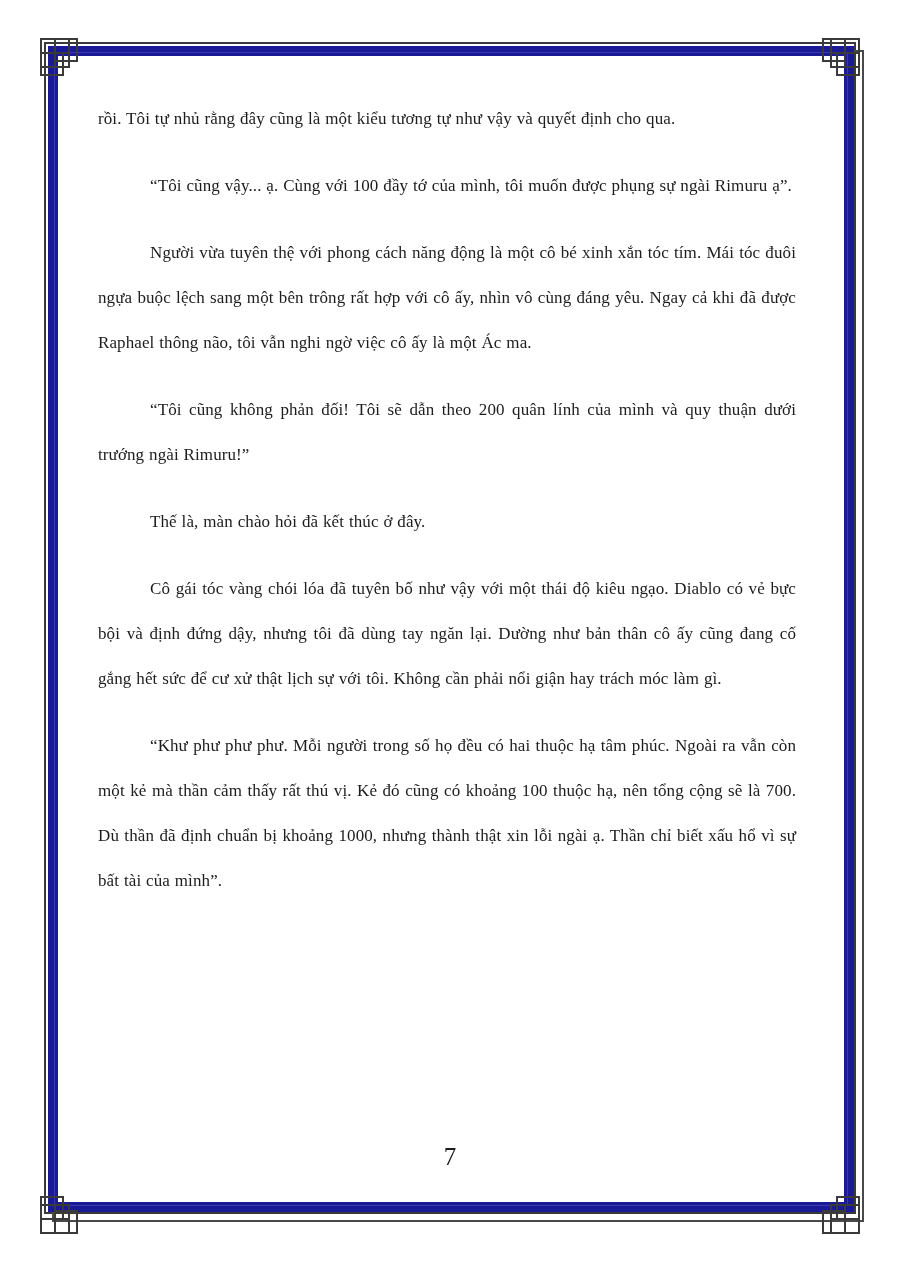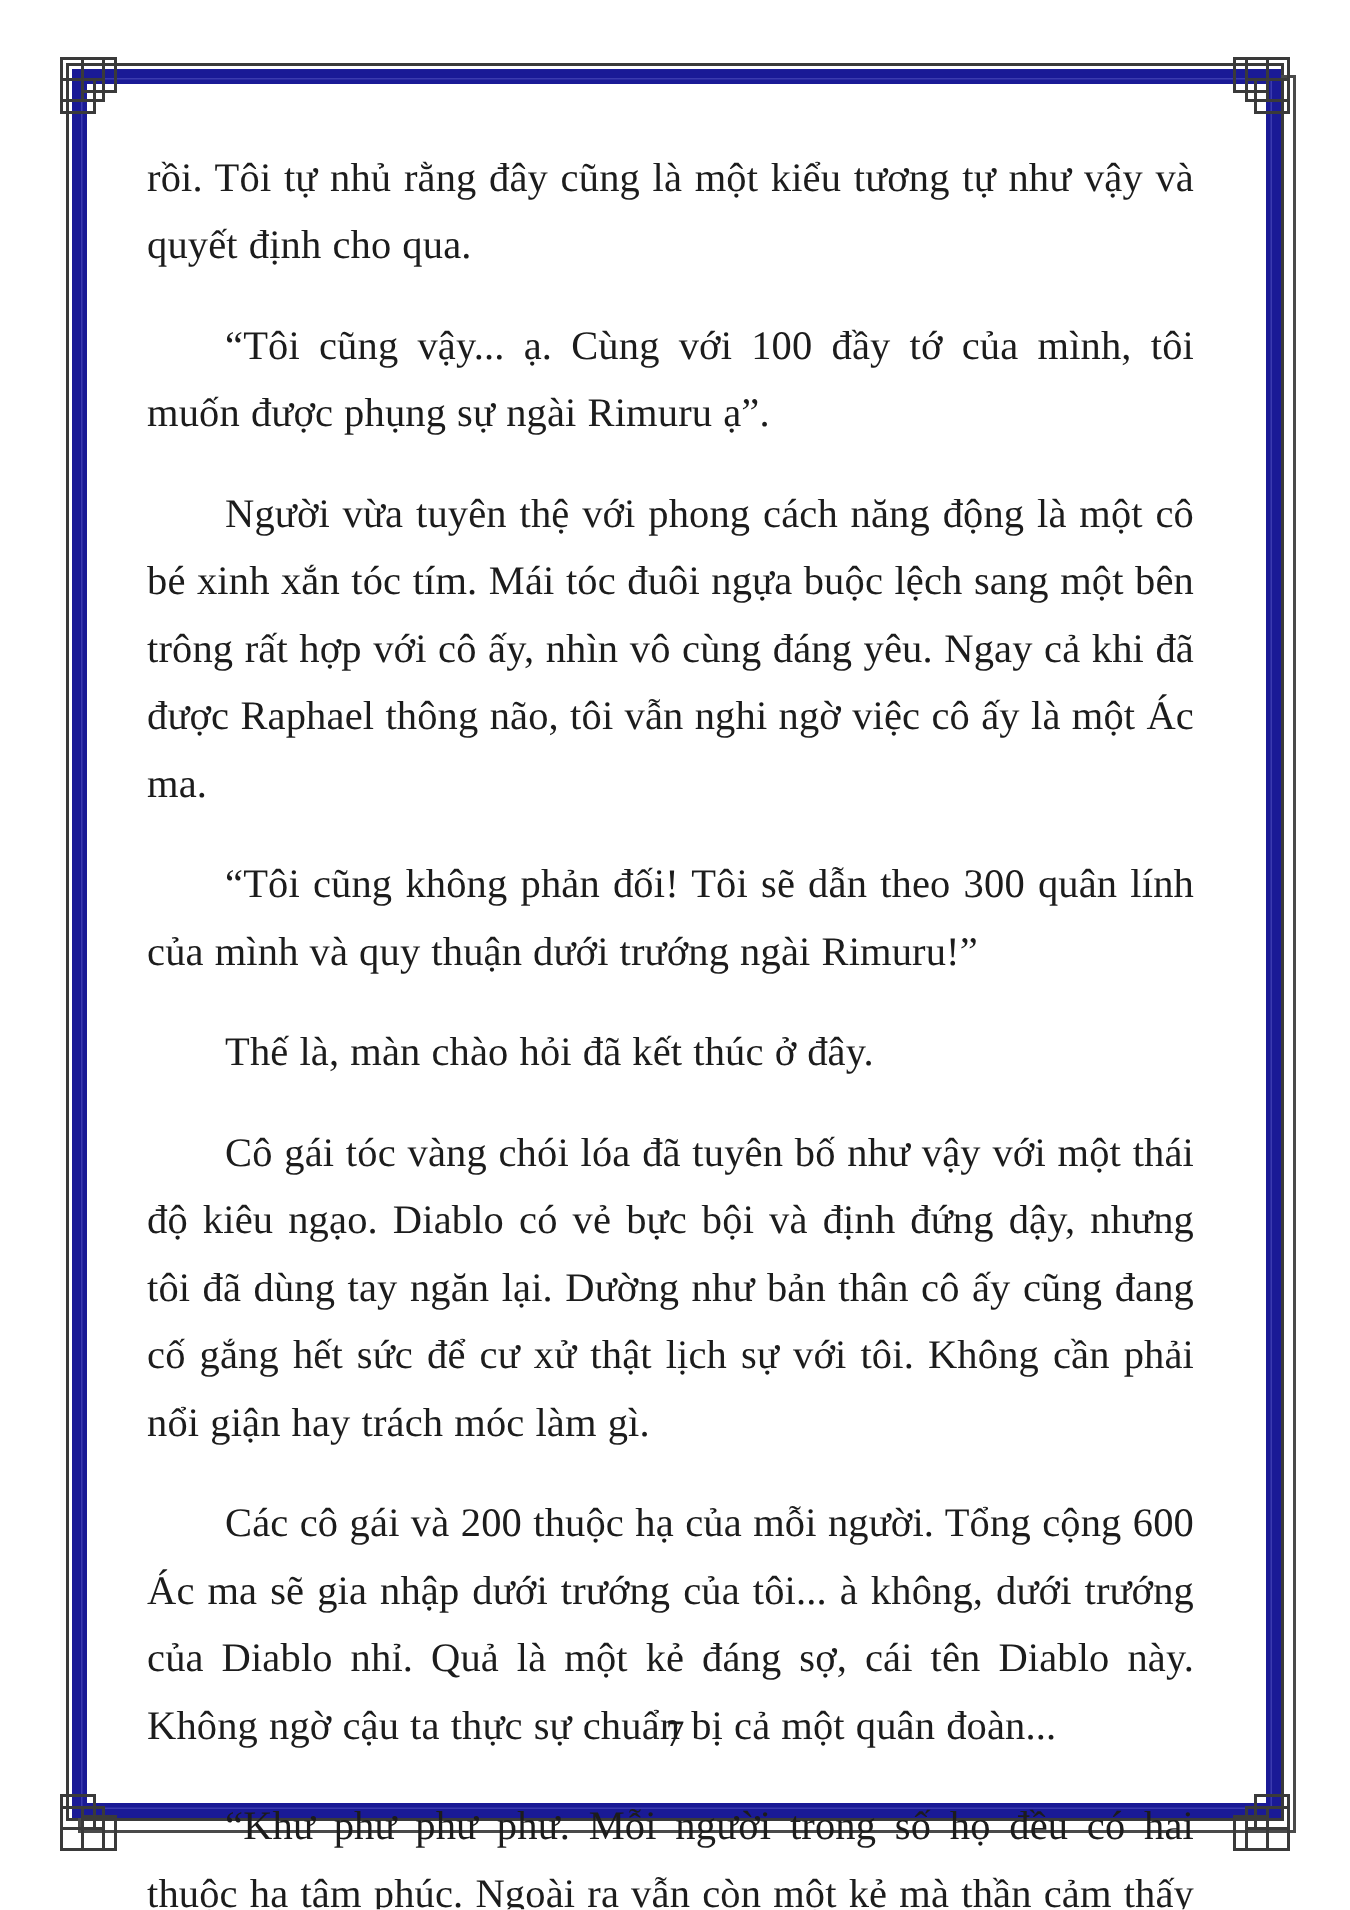--- a/index.html
+++ b/index.html
@@ -82,21 +82,21 @@
 
   
   .content {
     position: absolute;
     left: 98px;
     top: 96px;
     width: 698px;
   }
   .para {
     margin: 0 0 22px 0;
-    font-size: 27px;
+    font-size: 17px;
     line-height: 45px;
     color: #1c1c1c;
     text-align: justify;
     text-indent: 52px;
     letter-spacing: .1px;
     word-spacing: .5px;
   }
   .para.no-indent { text-indent: 0; }
   .para:last-of-type { margin-bottom: 0; }
 
@@ -144,22 +144,21 @@
       <span class="knot-b"></span>
       <span class="knot-c"></span>
       <span class="knot-d"></span>
     </div>
   </div>
 
   <div class="content">
     <p class="para no-indent">rồi. Tôi tự nhủ rằng đây cũng là một kiểu tương tự như vậy và quyết định cho qua.</p>
     <p class="para">“Tôi cũng vậy... ạ. Cùng với 100 đầy tớ của mình, tôi muốn được phụng sự ngài Rimuru ạ”.</p>
     <p class="para">Người vừa tuyên thệ với phong cách năng động là một cô bé xinh xắn tóc tím. Mái tóc đuôi ngựa buộc lệch sang một bên trông rất hợp với cô ấy, nhìn vô cùng đáng yêu. Ngay cả khi đã được Raphael thông não, tôi vẫn nghi ngờ việc cô ấy là một Ác ma.</p>
-    <p class="para">“Tôi cũng không phản đối! Tôi sẽ dẫn theo 300 quân lính của mình và quy thuận dưới trướng ngài Rimuru!”</p>
+    <p class="para">“Tôi cũng không phản đối! Tôi sẽ dẫn theo 200 quân lính của mình và quy thuận dưới trướng ngài Rimuru!”</p>
     <p class="para">Thế là, màn chào hỏi đã kết thúc ở đây.</p>
     <p class="para">Cô gái tóc vàng chói lóa đã tuyên bố như vậy với một thái độ kiêu ngạo. Diablo có vẻ bực bội và định đứng dậy, nhưng tôi đã dùng tay ngăn lại. Dường như bản thân cô ấy cũng đang cố gắng hết sức để cư xử thật lịch sự với tôi. Không cần phải nổi giận hay trách móc làm gì.</p>
-    <p class="para">Các cô gái và 200 thuộc hạ của mỗi người. Tổng cộng 600 Ác ma sẽ gia nhập dưới trướng của tôi... à không, dưới trướng của Diablo nhỉ. Quả là một kẻ đáng sợ, cái tên Diablo này. Không ngờ cậu ta thực sự chuẩn bị cả một quân đoàn...</p>
     <p class="para">“Khư phư phư phư. Mỗi người trong số họ đều có hai thuộc hạ tâm phúc. Ngoài ra vẫn còn một kẻ mà thần cảm thấy rất thú vị. Kẻ đó cũng có khoảng 100 thuộc hạ, nên tổng cộng sẽ là 700. Dù thần đã định chuẩn bị khoảng 1000, nhưng thành thật xin lỗi ngài ạ. Thần chỉ biết xấu hổ vì sự bất tài của mình”.</p>
   </div>
 
   <div class="page-number">7</div>
 
 </div>
 
 </body></html>

